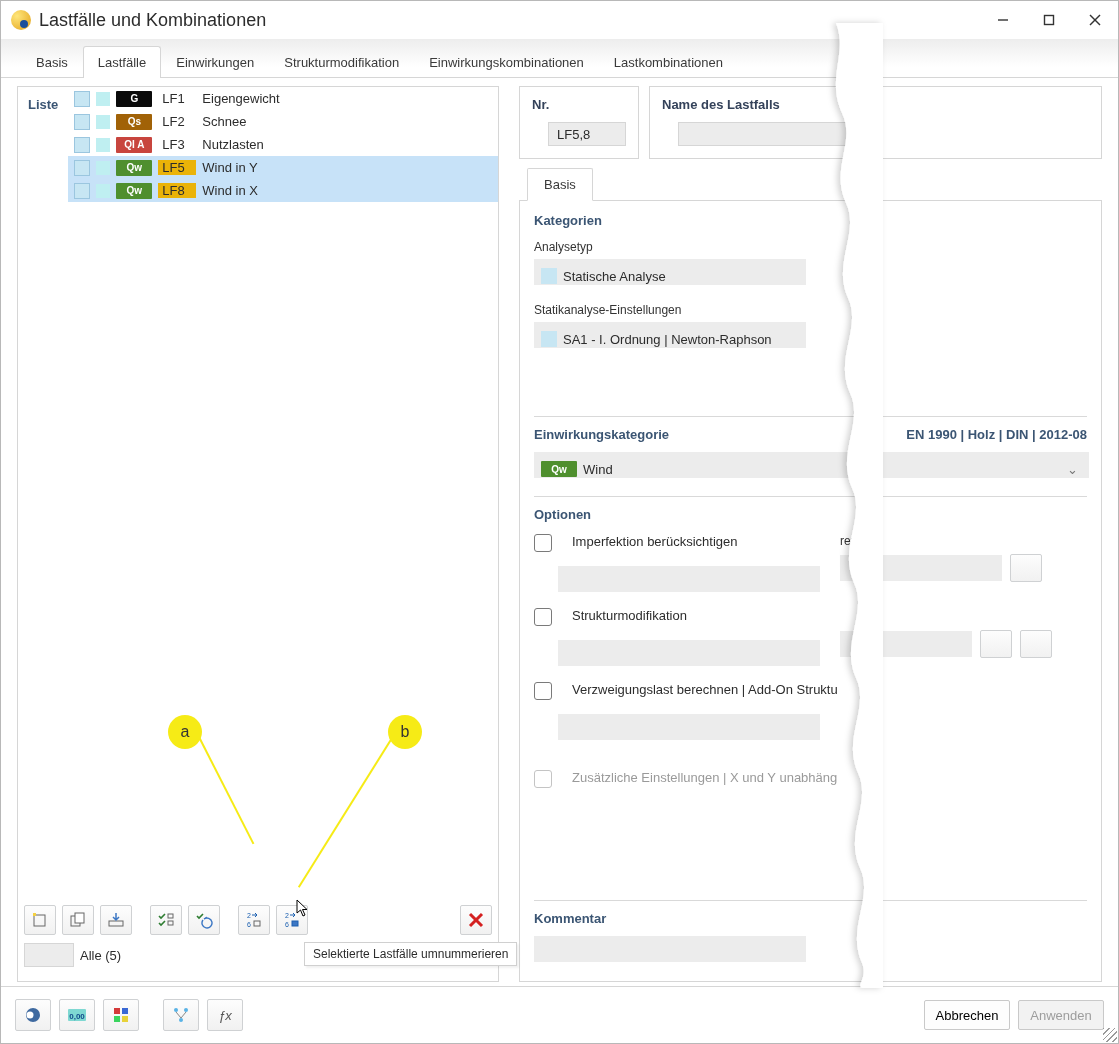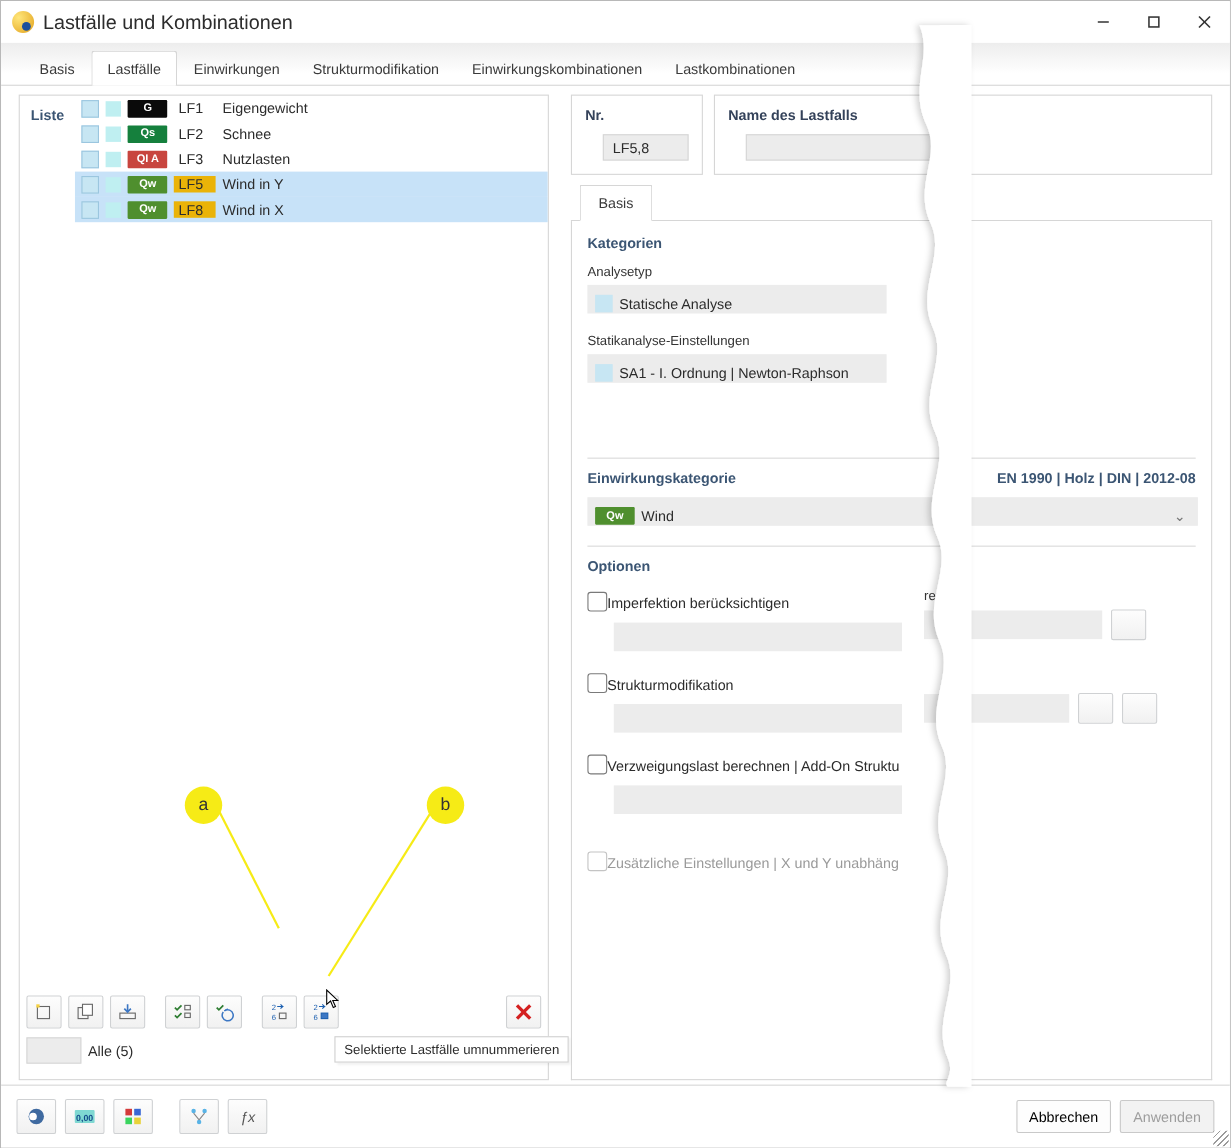--- a/index.html
+++ b/index.html
@@ -50,21 +50,21 @@
 .group-title{color:#3b5573;font-weight:600;margin-bottom:12px;}
 .group{border-top:1px solid #d9d9d9;padding-top:10px;}
 .group.first{border-top:none;padding-top:0;}
 .small-label{font-size:12px;color:#333;margin-bottom:5px;}
 .ro-field{display:flex;align-items:flex-end;height:24px;background:#ececec;border:1px solid transparent;width:270px;}
 .ro-field .mini-chk{width:16px;height:16px;background:#c7e6f3;margin:0 6px;}
 .ro-field.wind-cat{width:100%;justify-content:space-between;}
 .ro-field.wind-cat .right-chev{margin-right:10px;color:#777;}
 .std-title{color:#3b5573;font-weight:600;text-align:center;}
 .cat-header{display:flex;justify-content:space-between;align-items:flex-end;}
-.check-row{display:flex;align-items:flex-end;height:22px;gap:0;margin-bottom:10px;}
+.check-row{display:flex;align-items:flex-start;height:22px;gap:20px;margin-bottom:10px;}
 .check-box{width:16px;height:16px;border:1px solid #7a7a7a;border-radius:3px;background:#fff;}
 .check-box.disabled{border-color:#c4c4c4;}
 .check-label.disabled{color:#9a9a9a;}
 .option-sub{display:flex;align-items:center;gap:8px;margin-left:24px;margin-bottom:16px;}
 .option-sub .ro-field{flex:1;max-width:260px;}
 .btn-ico{width:30px;height:26px;border:1px solid #cfd1d3;background:linear-gradient(#fdfdfd,#f1f1f1);border-radius:2px;}
 .two-col{display:flex;gap:20px;}
 .two-col>div{flex:1;}
 .right-half-label{font-size:12px;color:#333;margin-bottom:6px;}
 .kommentar .ro-field{width:270px;}
@@ -127,21 +127,21 @@
             <div class="row">
               <div class="chk-mini"></div>
               <div class="color-mini"></div>
               <div class="badge" style="background:#0a0a0a">G</div>
               <div class="lf-cell">LF1</div>
               <div class="name-cell">Eigengewicht</div>
             </div>
             <div class="row">
               <div class="chk-mini"></div>
               <div class="color-mini"></div>
-              <div class="badge" style="background:#15803d">Qs</div>
+              <div class="badge" style="background:#a16207">Qs</div>
               <div class="lf-cell">LF2</div>
               <div class="name-cell">Schnee</div>
             </div>
             <div class="row">
               <div class="chk-mini"></div>
               <div class="color-mini"></div>
               <div class="badge" style="background:#c8453e">QI A</div>
               <div class="lf-cell">LF3</div>
               <div class="name-cell">Nutzlasten</div>
             </div>
@@ -336,20 +336,24 @@
               </div>
 
               <div style="height:14px"></div>
               <div class="check-row">
                 <div class="check-box disabled"></div>
                 <span class="check-label disabled">Zusätzliche Einstellungen | X und Y unabhäng</span>
               </div>
               <div style="height:80px"></div>
             </div>
 
+            <div class="group kommentar">
+              <div class="group-title" style="margin-bottom:10px">Kommentar</div>
+              <div class="ro-field"></div>
+            </div>
 
           </div>
         </div>
       </div>
     </div>
 
     <div class="bottom-bar">
       <div class="btn-ico" style="display:flex;align-items:center;justify-content:center">
           <svg width="18" height="18" viewBox="0 0 18 18">
             <circle cx="9" cy="9" r="7" fill="#3f6aa0"></circle>

